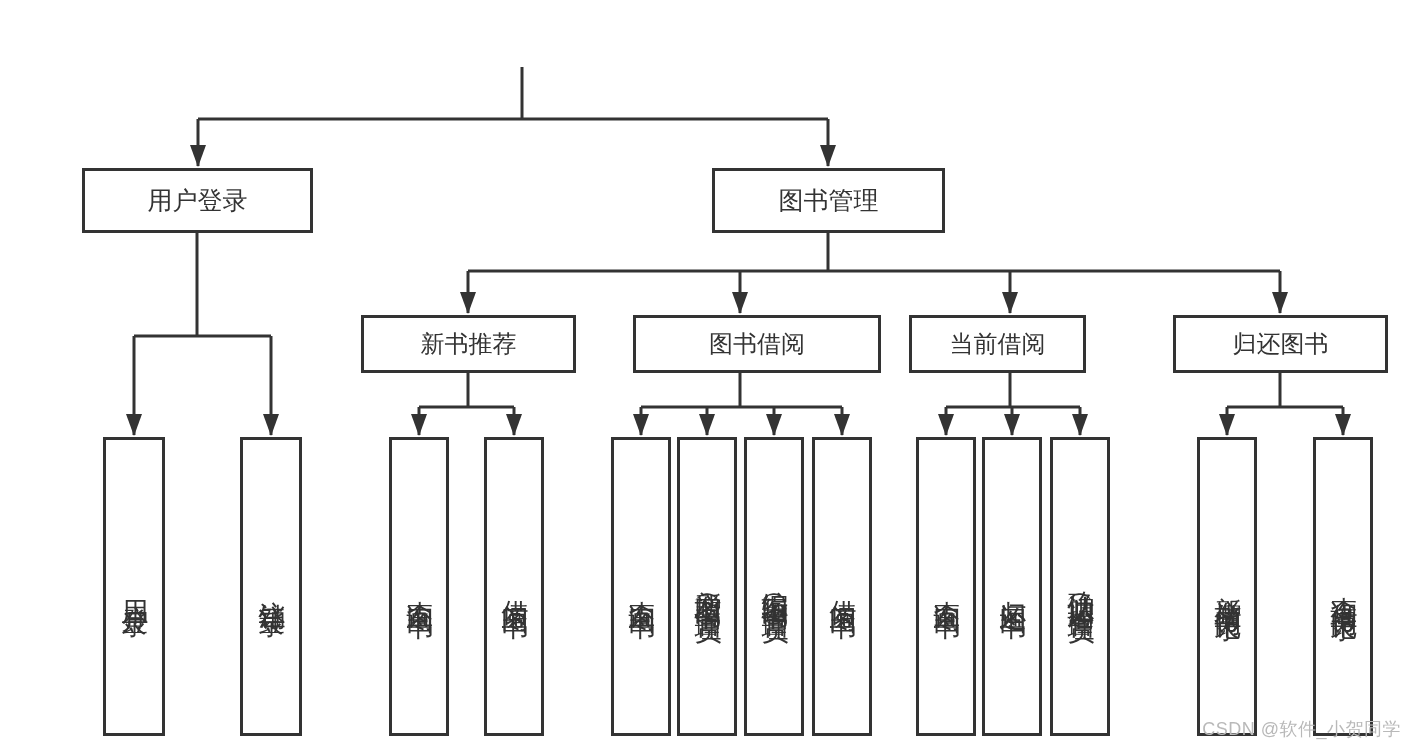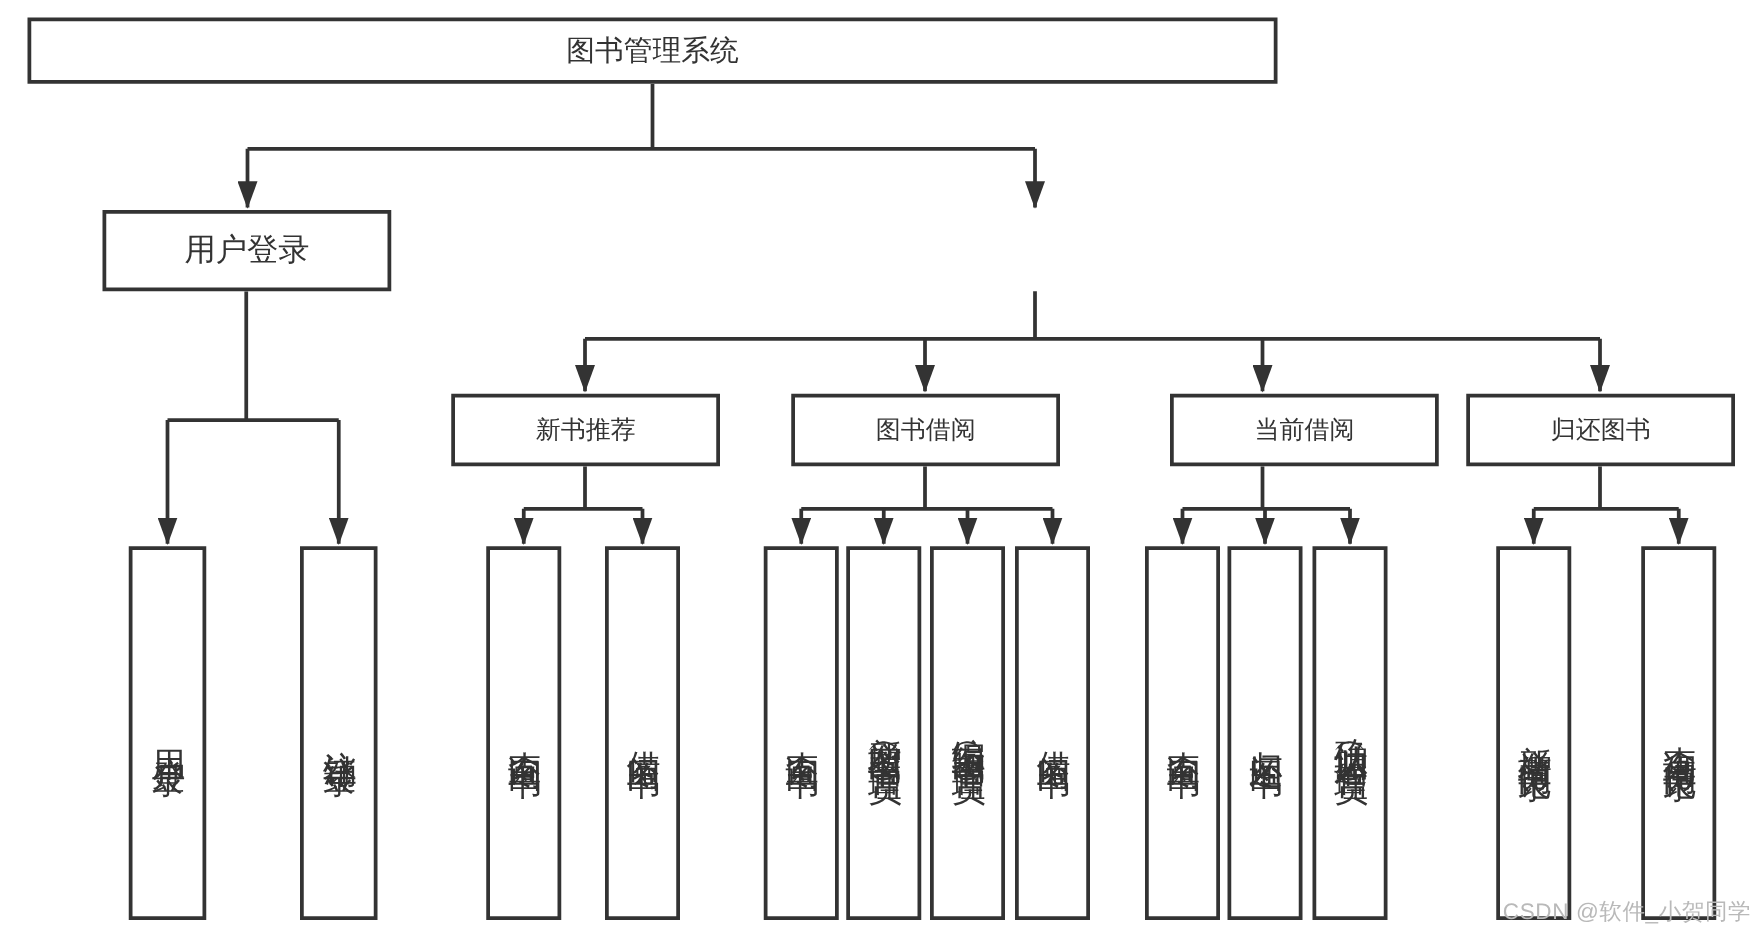--- a/index.html
+++ b/index.html
@@ -27,21 +27,21 @@
     display: flex;
     align-items: center;
     justify-content: center;
     text-align: center;
     color: #333333;
     z-index: 2;
     line-height: 1.25;
   }
   .root-node  { font-size: 23px; }
   .lvl2-node  { font-size: 25px; }
-  .lvl3-node  { font-size: 20px; }
+  .lvl3-node  { font-size: 24px; }
   .leaf-node {
     writing-mode: vertical-rl;
     text-orientation: mixed;
     font-size: 27px;
     letter-spacing: 4px;
   }
   .watermark {
     position: absolute;
     right: 4px;
     bottom: 6px;
@@ -98,27 +98,27 @@
     <line class="conn" x1="946" y1="407" x2="946" y2="435" marker-end="url(#arr)"></line>
     <line class="conn" x1="1012" y1="407" x2="1012" y2="435" marker-end="url(#arr)"></line>
     <line class="conn" x1="1080" y1="407" x2="1080" y2="435" marker-end="url(#arr)"></line>
 
     <path class="conn" d="M1280,373 V407"></path>
     <path class="conn" d="M1227,407 H1343"></path>
     <line class="conn" x1="1227" y1="407" x2="1227" y2="435" marker-end="url(#arr)"></line>
     <line class="conn" x1="1343" y1="407" x2="1343" y2="435" marker-end="url(#arr)"></line>
   </svg>
 
-  <div class="node root-node" style="left:22px; top:14px; width:1000px; height:53px">图书管理系统</div>
 
   <div class="node lvl2-node" style="left:82px; top:168px; width:231px; height:65px">用户登录</div>
+  <div class="node lvl2-node" style="left:712px; top:168px; width:233px; height:65px">图书管理</div>
 
   <div class="node lvl3-node" style="left:361px; top:315px; width:215px; height:58px">新书推荐</div>
-  <div class="node lvl3-node" style="left:633px; top:315px; width:215px; height:58px">图书借阅</div>
-  <div class="node lvl3-node" style="left:936px; top:315px; width:215px; height:58px">当前借阅</div>
+  <div class="node lvl3-node" style="left:633px; top:315px; width:248px; height:58px">图书借阅</div>
+  <div class="node lvl3-node" style="left:909px; top:315px; width:177px; height:58px">当前借阅</div>
   <div class="node lvl3-node" style="left:1173px; top:315px; width:215px; height:58px">归还图书</div>
 
   <div class="node leaf-node" style="left:103px; top:437px; width:62px; height:299px">用户登录</div>
   <div class="node leaf-node" style="left:240px; top:437px; width:62px; height:299px">注销登录</div>
 
   <div class="node leaf-node" style="left:389px; top:437px; width:60px; height:299px">查询图书</div>
   <div class="node leaf-node" style="left:484px; top:437px; width:60px; height:299px">借阅图书</div>
 
   <div class="node leaf-node" style="left:611px; top:437px; width:60px; height:299px">查询图书</div>
   <div class="node leaf-node" style="left:677px; top:437px; width:60px; height:299px">新增图书（管理员）</div>

